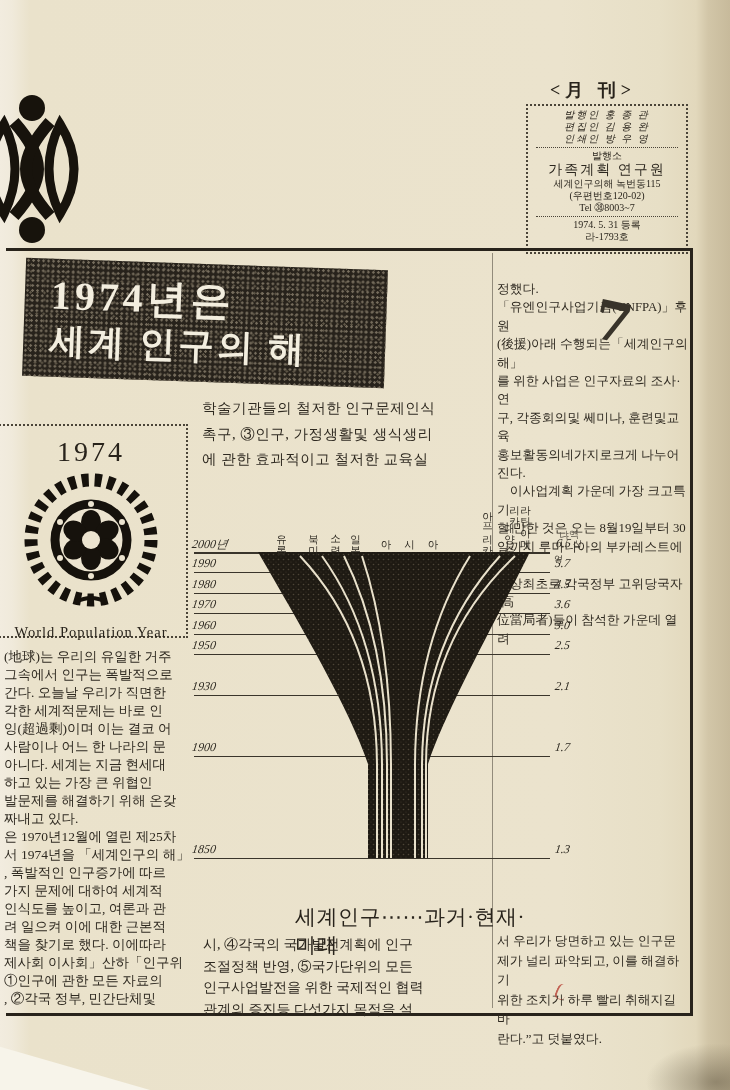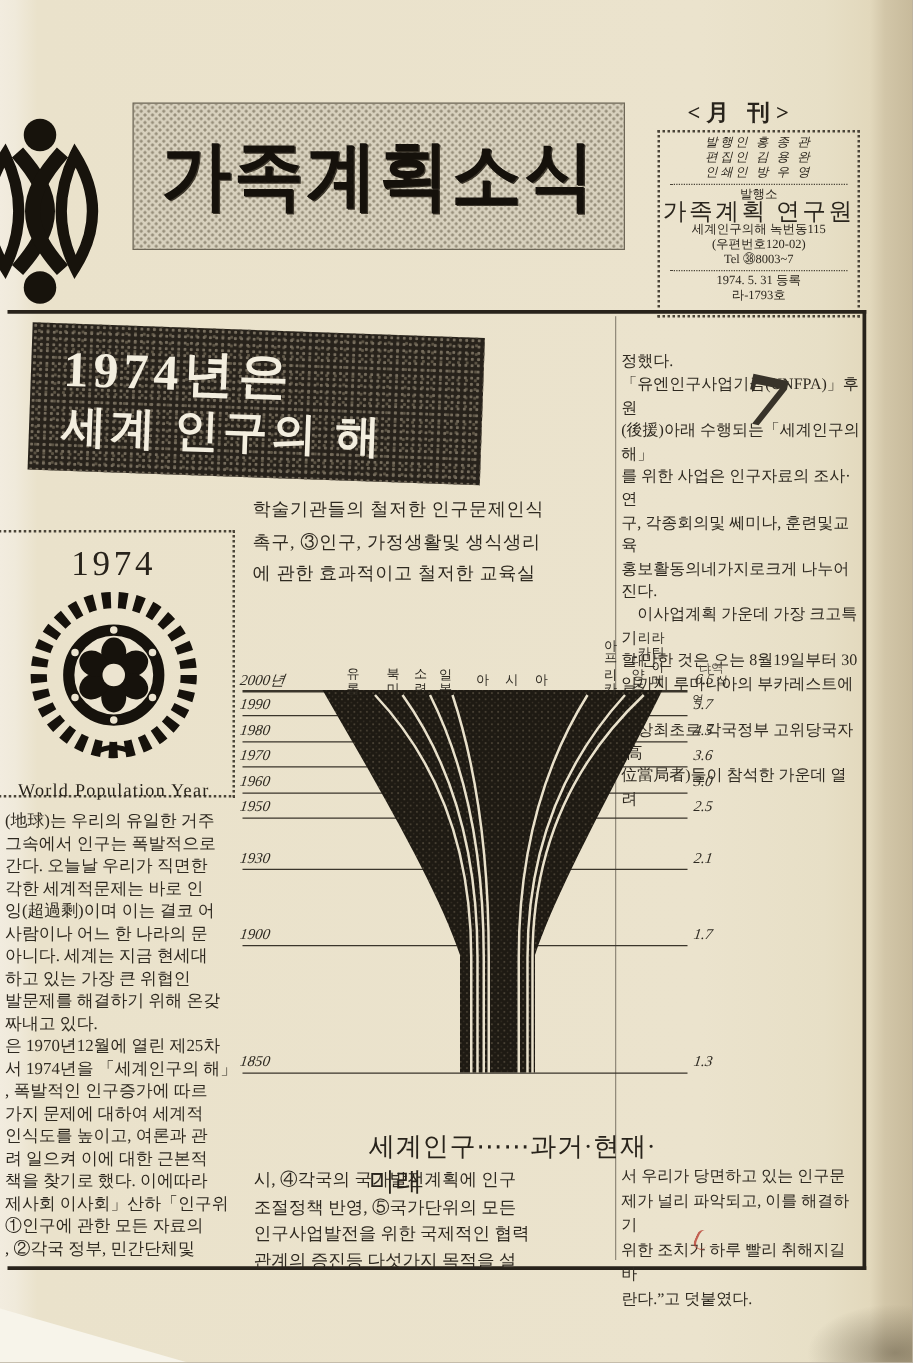--- a/index.html
+++ b/index.html
@@ -20,21 +20,21 @@
   .tagline-row{left:128px;top:204px;width:352px;display:flex;align-items:center;justify-content:center;gap:10px;}
   .tag-dash{width:84px;border-top:2px solid #2b2620;height:0;}
   .tagline-text{font-size:19px;font-weight:bold;letter-spacing:6px;}
   .dateline{left:128px;top:226px;width:352px;text-align:center;font-size:17px;letter-spacing:1px;}
   .issue-no{margin-left:22px;}
   .monthly-label{left:550px;top:78px;font-size:18px;font-weight:bold;letter-spacing:5px;}
   
   .publisher-box{left:526px;top:104px;width:154px;height:140px;border:2px dotted #4a4438;
     font-size:10px;line-height:12px;text-align:center;padding:3px 2px;color:#2b261e;}
   .pub-div{border-top:1px dotted #4a4438;margin:2px 6px;}
-  .pub-name{font-size:19px;letter-spacing:2px;line-height:16px;}
+  .pub-name{font-size:14px;letter-spacing:2px;line-height:16px;}
   .pub-person{letter-spacing:2px;font-style:italic;}
   
   .article-frame{left:6px;top:248px;width:684px;height:762px;border:3px solid #28231b;border-left:none;}
   .column-rule{left:492px;top:253px;width:1px;height:755px;background:rgba(58,52,41,.5);}
   
   .banner{left:24px;top:264px;width:362px;height:118px;transform:rotate(2deg);
     background-color:#27221b;
     background-image:radial-gradient(#766d5d 1px,transparent 1.5px),radial-gradient(#5d5546 1px,transparent 1.4px);
     background-size:5px 5px,7px 7px;background-position:0 0,2px 3px;
     color:#f3eedf;display:flex;flex-direction:column;justify-content:center;padding-left:26px;box-sizing:border-box;}
@@ -87,23 +87,20 @@
         <path d="M30,32 Q2,77 30,122 Q52,77 30,32 Z" stroke-width="9"></path>
         <path d="M86,32 Q114,77 86,122 Q64,77 86,32 Z" stroke-width="9"></path>
         <path d="M40,30 C72,66 72,88 40,124" stroke-width="12"></path>
         <path d="M76,30 C44,66 44,88 76,124" stroke-width="12"></path>
       </g>
       <circle cx="58" cy="16" r="13" fill="#17130c"></circle>
       <circle cx="58" cy="138" r="13" fill="#17130c"></circle>
     </svg>
   </div>
 
-  <div class="abs masthead-box">
-    <div class="masthead-title">가족계획소식</div>
-  </div>
   <div class="abs monthly-label">&lt;月 刊&gt;</div>
 
   <div class="abs publisher-box">
     <div class="pub-person">발행인  홍 종 관</div>
     <div class="pub-person">편집인  김 용 완</div>
     <div class="pub-person">인쇄인  방 우 영</div>
     <div class="pub-div"></div>
     <div>발행소</div>
     <div class="pub-name">가족계획 연구원</div>
     <div>세계인구의해 녹번동115</div>

